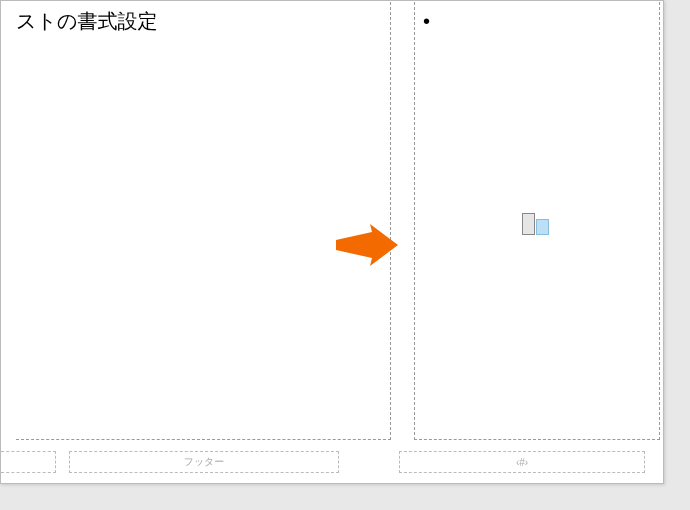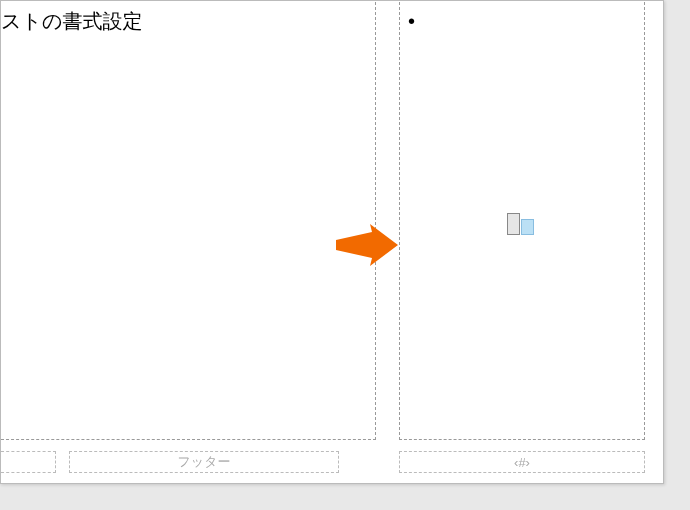--- a/index.html
+++ b/index.html
@@ -21,20 +21,21 @@
       top: 0;
       width: 664px;
       height: 484px;
       background: #ffffff;
       border: 1px solid #bbb;
       box-shadow: 1px 1px 3px rgba(0,0,0,0.15);
     }
     .placeholder {
       position: absolute;
       border: 1px dashed #999;
+      margin-left: 15px;
     }
     .left-content {
       left: 0;
       top: 1px;
       width: 375px;
       height: 438px;
       border-left: none;
       border-top: none;
     }
     .left-content-text {
@@ -89,21 +90,21 @@
       border-color: #88bde0;
     }
     .footer-box {
       position: absolute;
       border: 1px dashed #bbb;
       height: 22px;
       top: 450px;
       display: flex;
       align-items: center;
       justify-content: center;
-      font-size: 13px;
+      font-size: 10px;
       color: #aaa;
     }
     .date-box {
       left: 0;
       width: 55px;
       border-left: none;
     }
     .footer-center {
       left: 68px;
       width: 270px;

